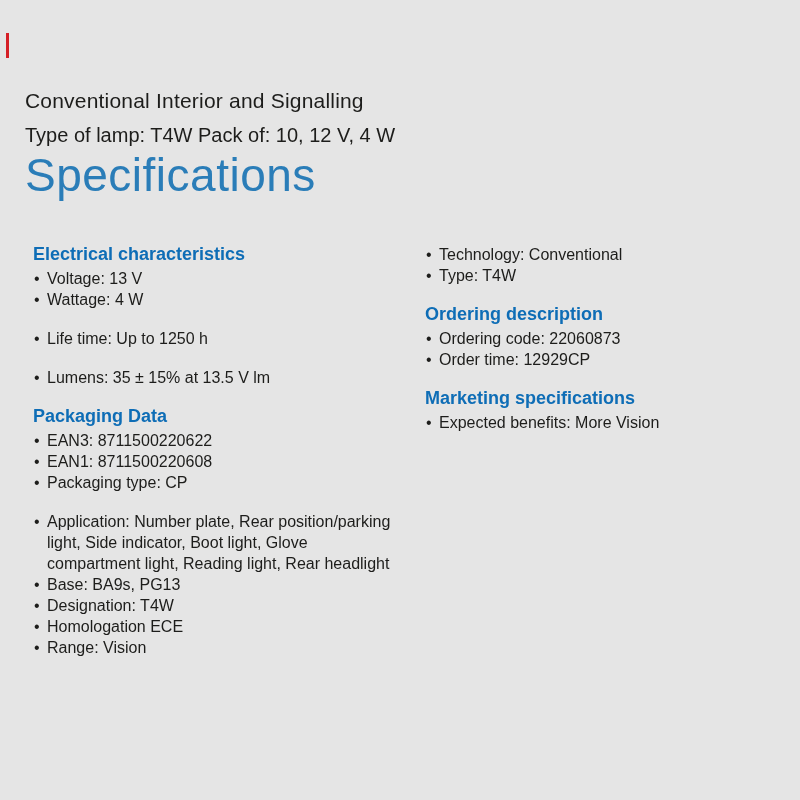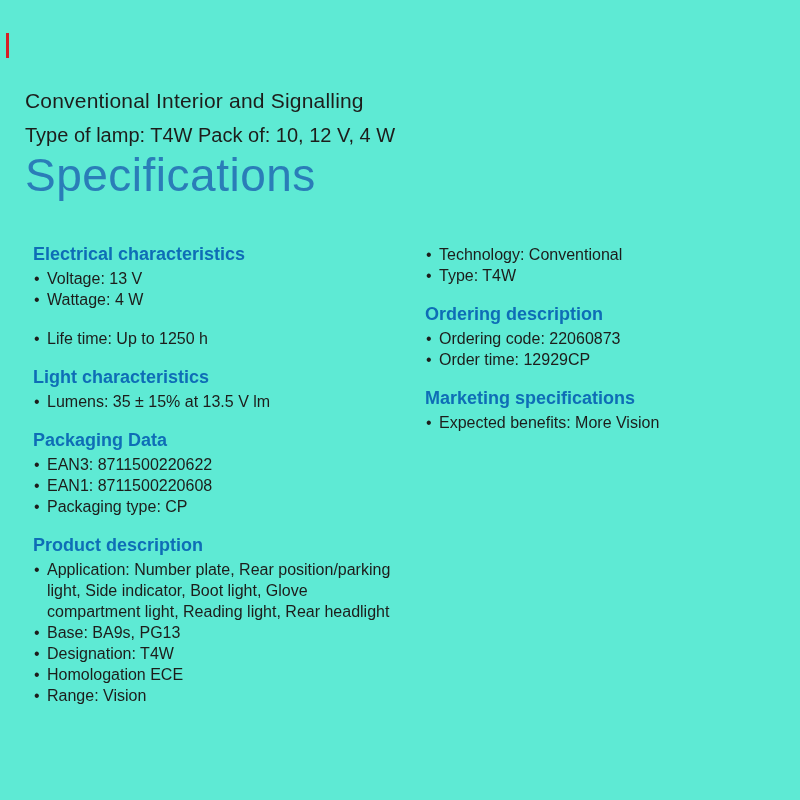--- a/index.html
+++ b/index.html
@@ -10,21 +10,21 @@
   body {
     width: 800px;
     height: 800px;
     font-family: "Liberation Sans", sans-serif;
     color: var(--text-color, #1d1d1b);
   }
   .page {
     position: relative;
     width: 800px;
     height: 800px;
-    background: #5eead4;
+    background: #e5e5e5;
     overflow: hidden;
   }
   .accent-line {
     position: absolute;
     left: 6px;
     top: 33px;
     width: 3px;
     height: 25px;
     background: var(--accent-red, #d51f26);
   }
@@ -123,35 +123,33 @@
             <li class="spec-item"><span class="bullet">•</span><span>Voltage: 13 V</span></li>
             <li class="spec-item"><span class="bullet">•</span><span>Wattage: 4 W</span></li>
           </ul>
         </section>
         <section class="spec-section">
           <ul class="spec-list">
             <li class="spec-item"><span class="bullet">•</span><span>Life time: Up to 1250 h</span></li>
           </ul>
         </section>
         <section class="spec-section">
-          <h3 class="section-heading">Light characteristics</h3>
           <ul class="spec-list">
             <li class="spec-item"><span class="bullet">•</span><span>Lumens: 35 ± 15% at 13.5 V lm</span></li>
           </ul>
         </section>
         <section class="spec-section">
           <h3 class="section-heading">Packaging Data</h3>
           <ul class="spec-list">
             <li class="spec-item"><span class="bullet">•</span><span>EAN3: 8711500220622</span></li>
             <li class="spec-item"><span class="bullet">•</span><span>EAN1: 8711500220608</span></li>
             <li class="spec-item"><span class="bullet">•</span><span>Packaging type: CP</span></li>
           </ul>
         </section>
         <section class="spec-section">
-          <h3 class="section-heading">Product description</h3>
           <ul class="spec-list">
             <li class="spec-item"><span class="bullet">•</span><span>Application: Number plate, Rear position/parking light, Side indicator, Boot light, Glove compartment light, Reading light, Rear headlight</span></li>
             <li class="spec-item"><span class="bullet">•</span><span>Base: BA9s, PG13</span></li>
             <li class="spec-item"><span class="bullet">•</span><span>Designation: T4W</span></li>
             <li class="spec-item"><span class="bullet">•</span><span>Homologation ECE</span></li>
             <li class="spec-item"><span class="bullet">•</span><span>Range: Vision</span></li>
           </ul>
         </section>
       </div>
     <div class="col-right" id="col-right">

